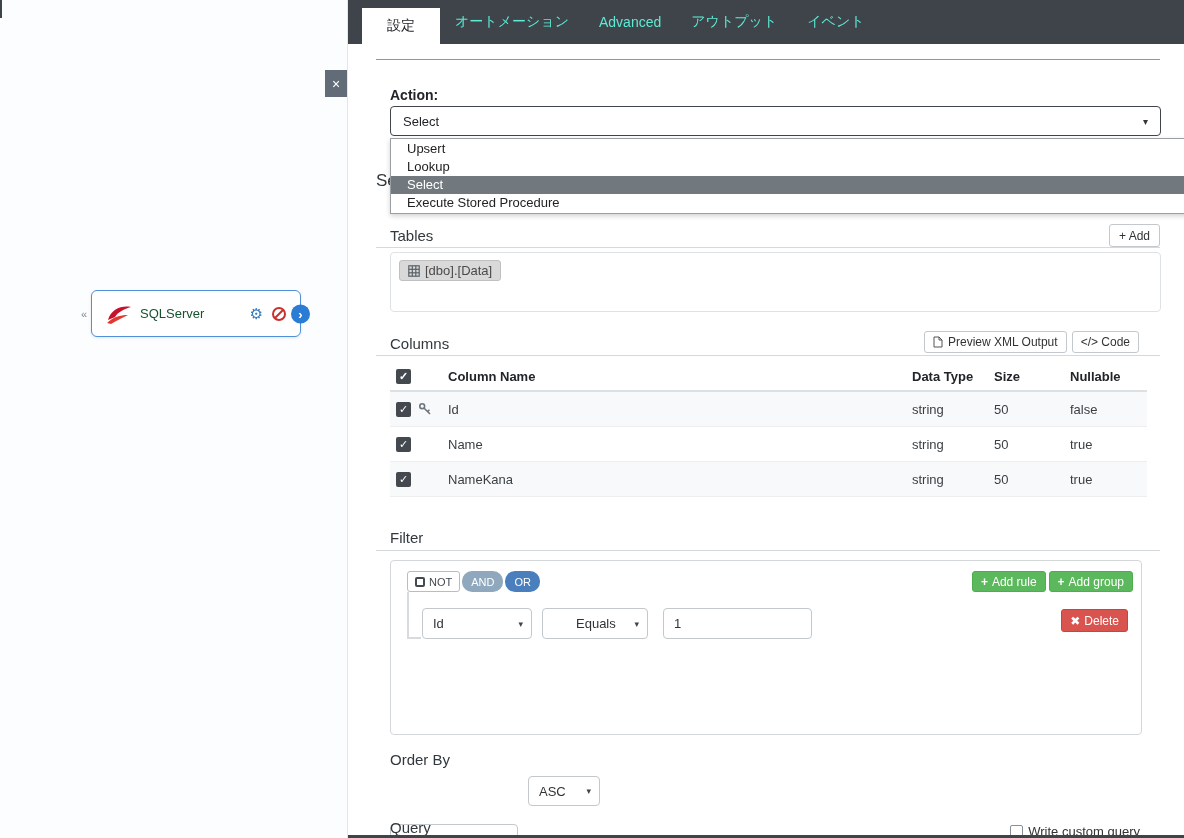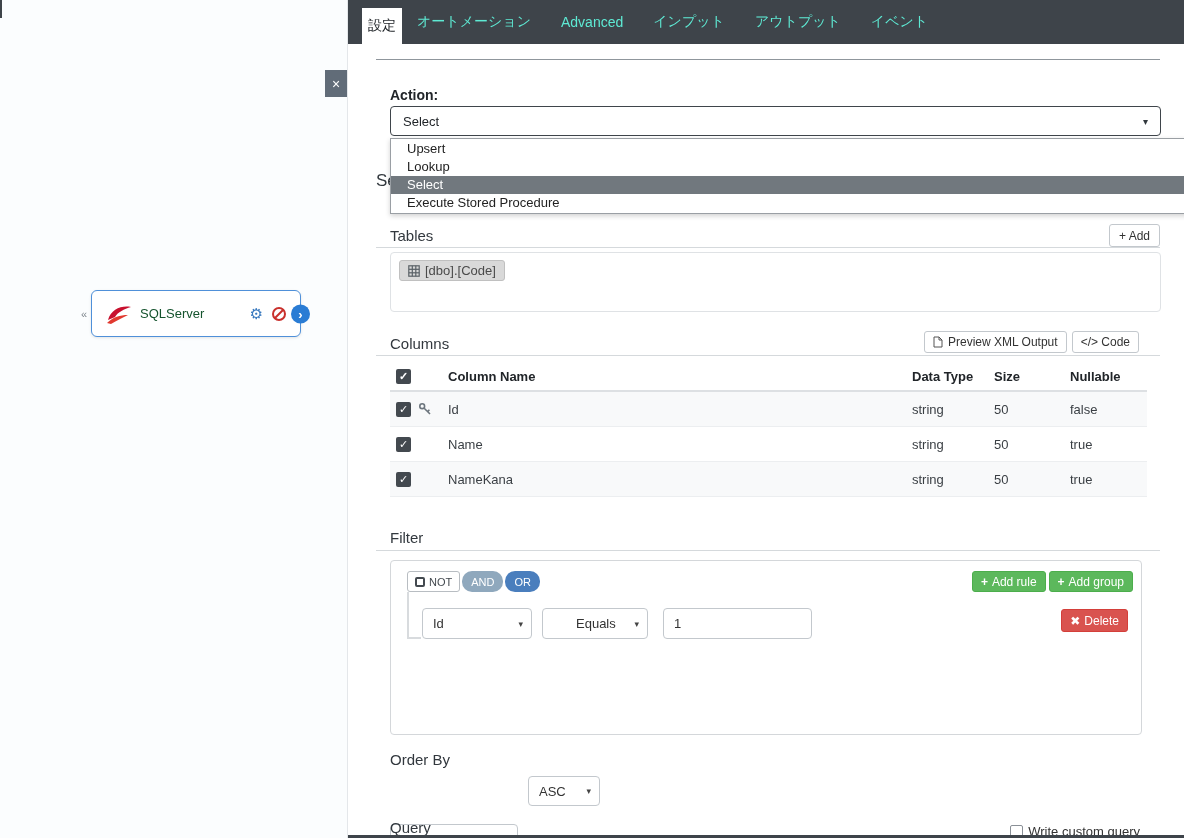--- a/index.html
+++ b/index.html
@@ -23,21 +23,21 @@
                 display:flex; align-items:center; justify-content:center; font-size:13px; font-weight:bold; cursor:pointer; }
 
   
   .panel { position:absolute; left:347px; top:0; right:0; bottom:0; background:#fff; border-left:1px solid #e4e7ea; }
 
   .close-btn { position:absolute; left:325px; top:70px; width:22px; height:27px; background:#616c78;
                color:#fff; font-size:14px; display:flex; align-items:center; justify-content:center; cursor:pointer; z-index:30; }
 
   .tabbar { position:absolute; left:0; right:0; top:0; height:44px; background:#3e444a; display:flex; align-items:flex-end; z-index:20; }
   .tab { color:#5eead4; font-size:14px; height:44px; display:flex; align-items:center; padding:4px 15px; cursor:pointer; }
-  .tab.active { background:#fff; color:#212529; height:36px; margin-left:14px; padding:0 6px; }
+  .tab.active { background:#fff; color:#212529; height:36px; margin-left:14px; padding:0 25px; }
   .save-btn { position:absolute; right:46px; top:5px; height:34px; width:138px; background:#6e7a87;
               border:1px solid #95a0ab; border-radius:3px; color:#fff; font-size:13px;
               display:flex; align-items:center; justify-content:center; gap:6px; cursor:pointer; }
   .open-btn { position:absolute; right:0; top:5px; width:38px; height:34px; background:#e9ecef;
               border-radius:3px 0 0 3px; display:flex; align-items:center; justify-content:center; cursor:pointer; }
 
   .sec-title { position:absolute; font-size:17px; color:#32383e; z-index:1; }
   .rule-line { position:absolute; left:28px; right:24px; height:1px; background:#d5d9dc; }
   .rule-line.dark { background:#8f969c; }
 
@@ -158,21 +158,21 @@
         <svg width="12" height="12" viewBox="0 0 12 12">
             <g stroke="#5a6167" stroke-width="1.2" fill="none">
           <rect x="0.8" y="0.8" width="10.4" height="10.4"></rect>
               <line x1="0.8" y1="4.3" x2="11.2" y2="4.3"></line>
           <line x1="0.8" y1="7.8" x2="11.2" y2="7.8"></line>
               <line x1="4.3" y1="0.8" x2="4.3" y2="11.2"></line>
           <line x1="7.8" y1="0.8" x2="7.8" y2="11.2"></line>
             </g>
           </svg>
       </span>
-      <span>[dbo].[Code]</span>
+      <span>[dbo].[Data]</span>
     </div>
   </div>
 
   <div class="mini-label" style="left:42px; top:335px;">Columns</div>
   <div class="col-btns">
     <div class="sm-btn">
       <span style="display:flex;">
         <svg width="10" height="12" viewBox="0 0 10 12">
             <g stroke="#555" stroke-width="1" fill="none">
           <path d="M1 1 h5 l3 3 v7 h-8 z"></path>
@@ -297,21 +297,20 @@
     <span class="cb-empty"></span>
     <span>Write custom query</span>
   </div>
 
   <div class="bottom-bar"></div>
 
   <div class="tabbar">
     <div class="tab active">設定</div>
     <div class="tab">オートメーション</div>
     <div class="tab">Advanced</div>
-    <div class="tab">インプット</div>
     <div class="tab">アウトプット</div>
     <div class="tab">イベント</div>
   </div>
   <div class="save-btn">
     <span style="display:flex;">
       <svg width="13" height="13" viewBox="0 0 16 16">
           <g fill="#fff">
         <path d="M1 1 h11 l3 3 v11 h-14 z" fill="none" stroke="#fff" stroke-width="1.4"></path>
         <rect x="4" y="1.5" width="7" height="4.5"></rect>
             <rect x="3.5" y="9" width="9" height="5.5"></rect>

